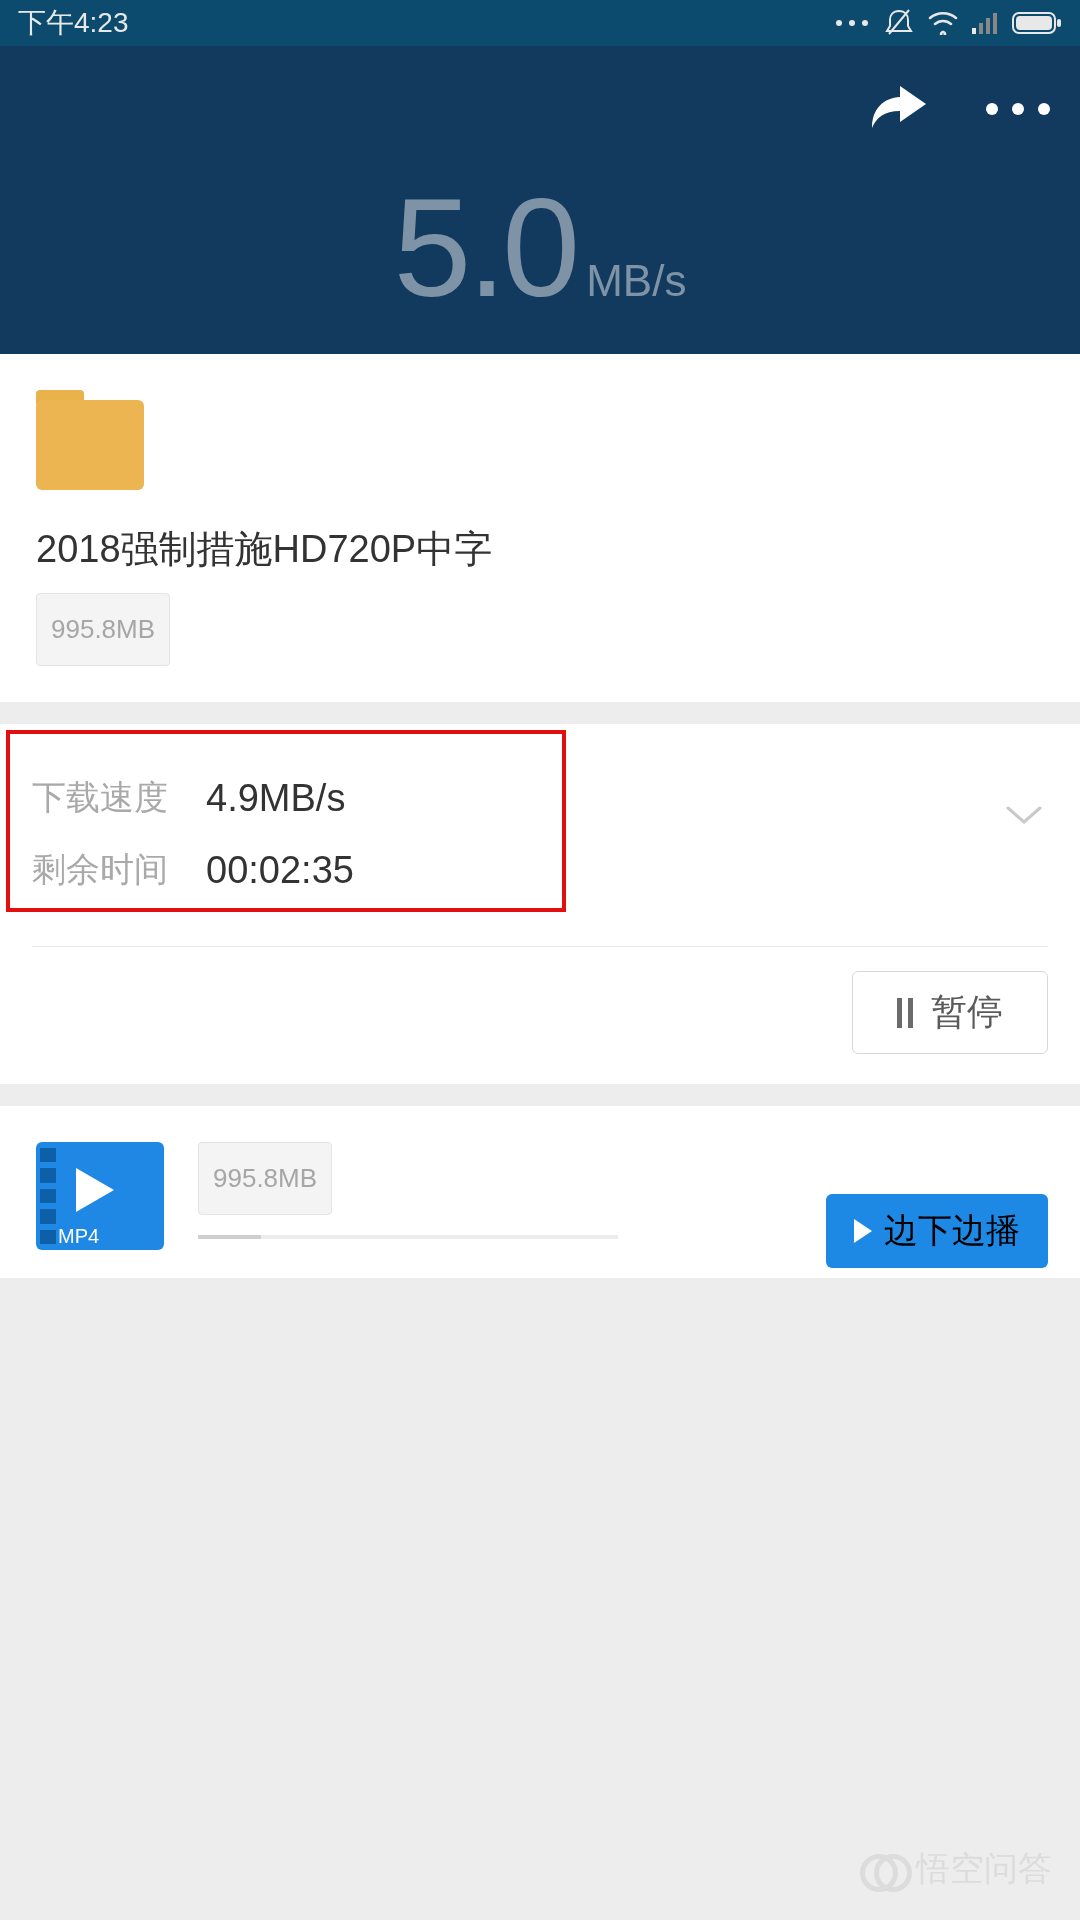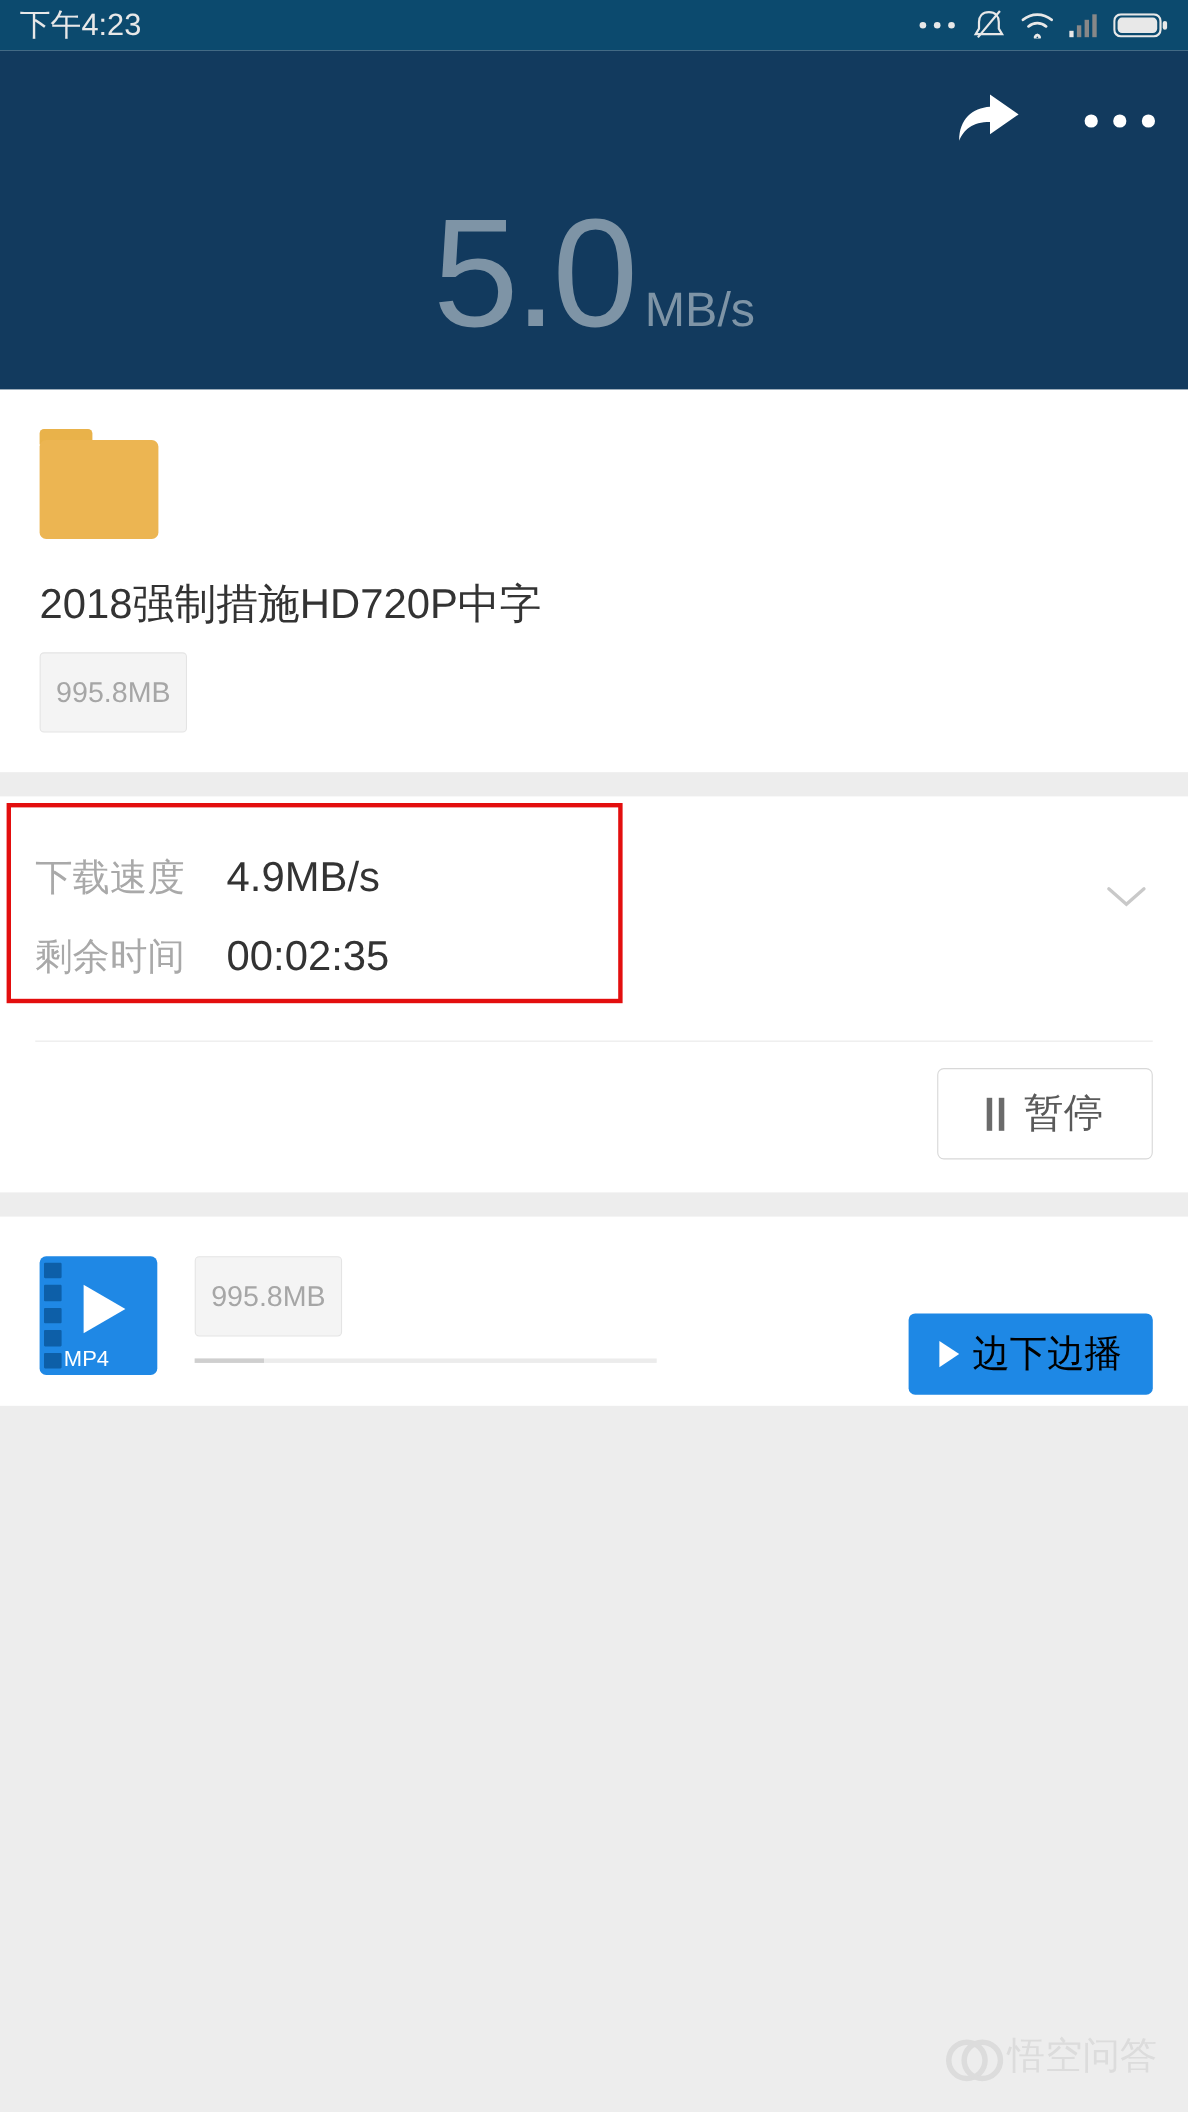--- a/index.html
+++ b/index.html
@@ -120,21 +120,21 @@
     .pause-bars{display:flex;gap:6px;}
     .pause-bars span{width:5px;height:30px;background:#6b6b6b;display:block;}
 
     .file-card{
       padding:36px 32px 28px 36px;
       display:flex;
       align-items:flex-start;
       gap:34px;
     }
     .mp4-icon{
-      width:107px;height:108px;
+      width:128px;height:108px;
       border-radius:6px;
       background:#1f88e5;
       position:relative;
       overflow:hidden;
       padding-left:12px;
     }
     .film-perf{position:absolute;top:0;bottom:0;width:16px;display:flex;flex-direction:column;gap:6px;padding:6px 0;}
     .film-perf.left{left:4px;}
     .film-perf span{flex:1;background:#0d5fa8;border-radius:1px;}
     .play-triangle{

